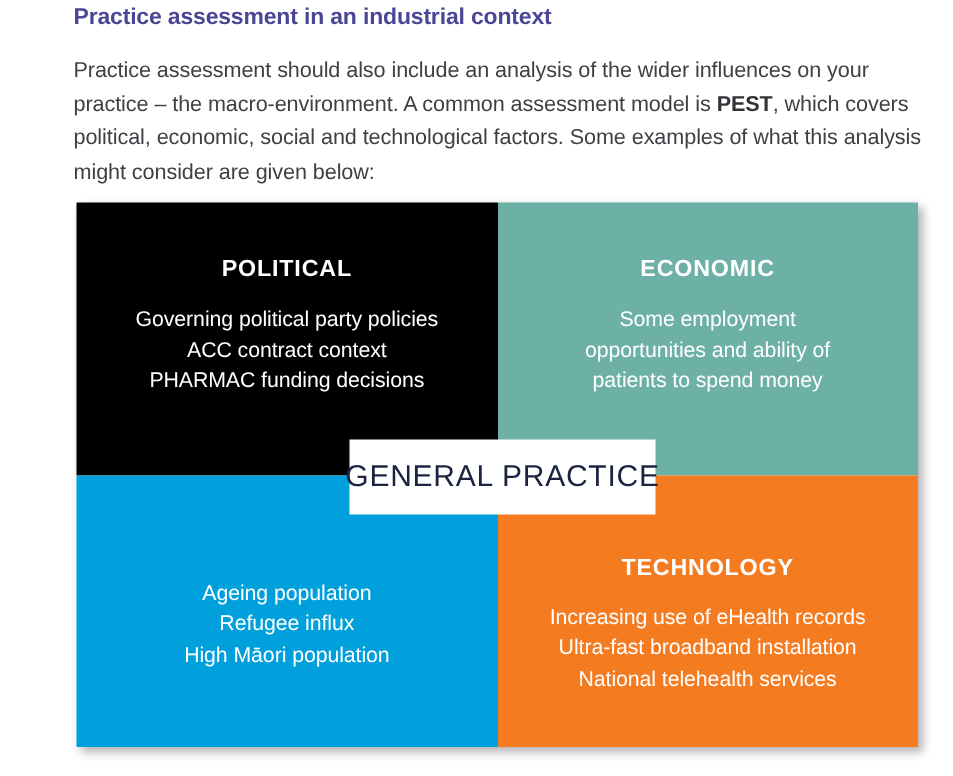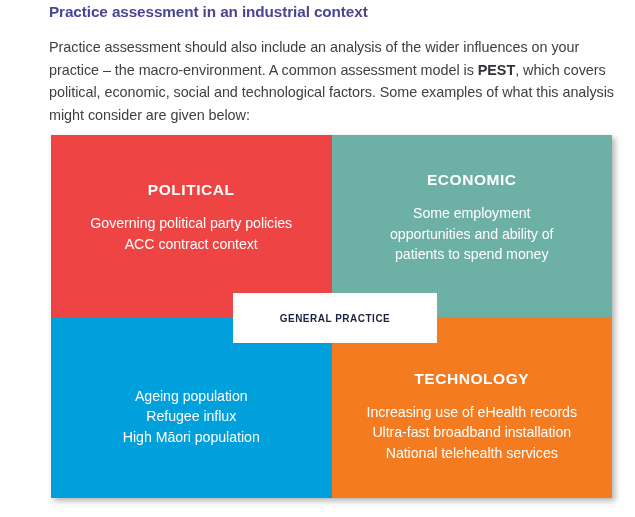--- a/index.html
+++ b/index.html
@@ -71,21 +71,21 @@
     position: relative;
     display: flex;
     flex-direction: column;
     align-items: center;
     justify-content: center;
     color: #ffffff;
     text-align: center;
     padding: 0 14px;
   }
 
-  .quadrant.political  { background: #ef4444; }
+  .quadrant.political  { background: #000000; }
   .quadrant.economic   { background: #6cb0a6; }
   .quadrant.social     { background: #00a0dc; }
   .quadrant.technology { background: #f47b20; }
 
   .quadrant-title {
     font-size: 15.5px;
     font-weight: bold;
     letter-spacing: 0.55px;
     margin: 0 0 14px 0;
     line-height: 18px;
@@ -117,22 +117,22 @@
     width: 204px;
     height: 50px;
     background: #ffffff;
     display: flex;
     align-items: center;
     justify-content: center;
     z-index: 5;
   }
 
   .center-label-text {
-    font-size: 10px;
-    font-weight: bold;
+    font-size: 20px;
+    font-weight: normal;
     color: #1c2340;
     letter-spacing: 0.5px;
     white-space: nowrap;
   }
 </style>
 </head>
 <body>
 
 <div id="page">
 
@@ -145,20 +145,21 @@
   </div>
 
   <div class="pest-matrix">
 
     <div class="quadrant political">
       <div class="quadrant-inner">
         <div class="quadrant-title">POLITICAL</div>
         <ul class="quadrant-items">
           <li>Governing political party policies</li>
           <li>ACC contract context</li>
+          <li>PHARMAC funding decisions</li>
         </ul>
       </div>
     </div>
 
     <div class="quadrant economic">
       <div class="quadrant-inner">
         <div class="quadrant-title">ECONOMIC</div>
         <ul class="quadrant-items">
           <li>Some employment</li>
           <li>opportunities and ability of</li>

